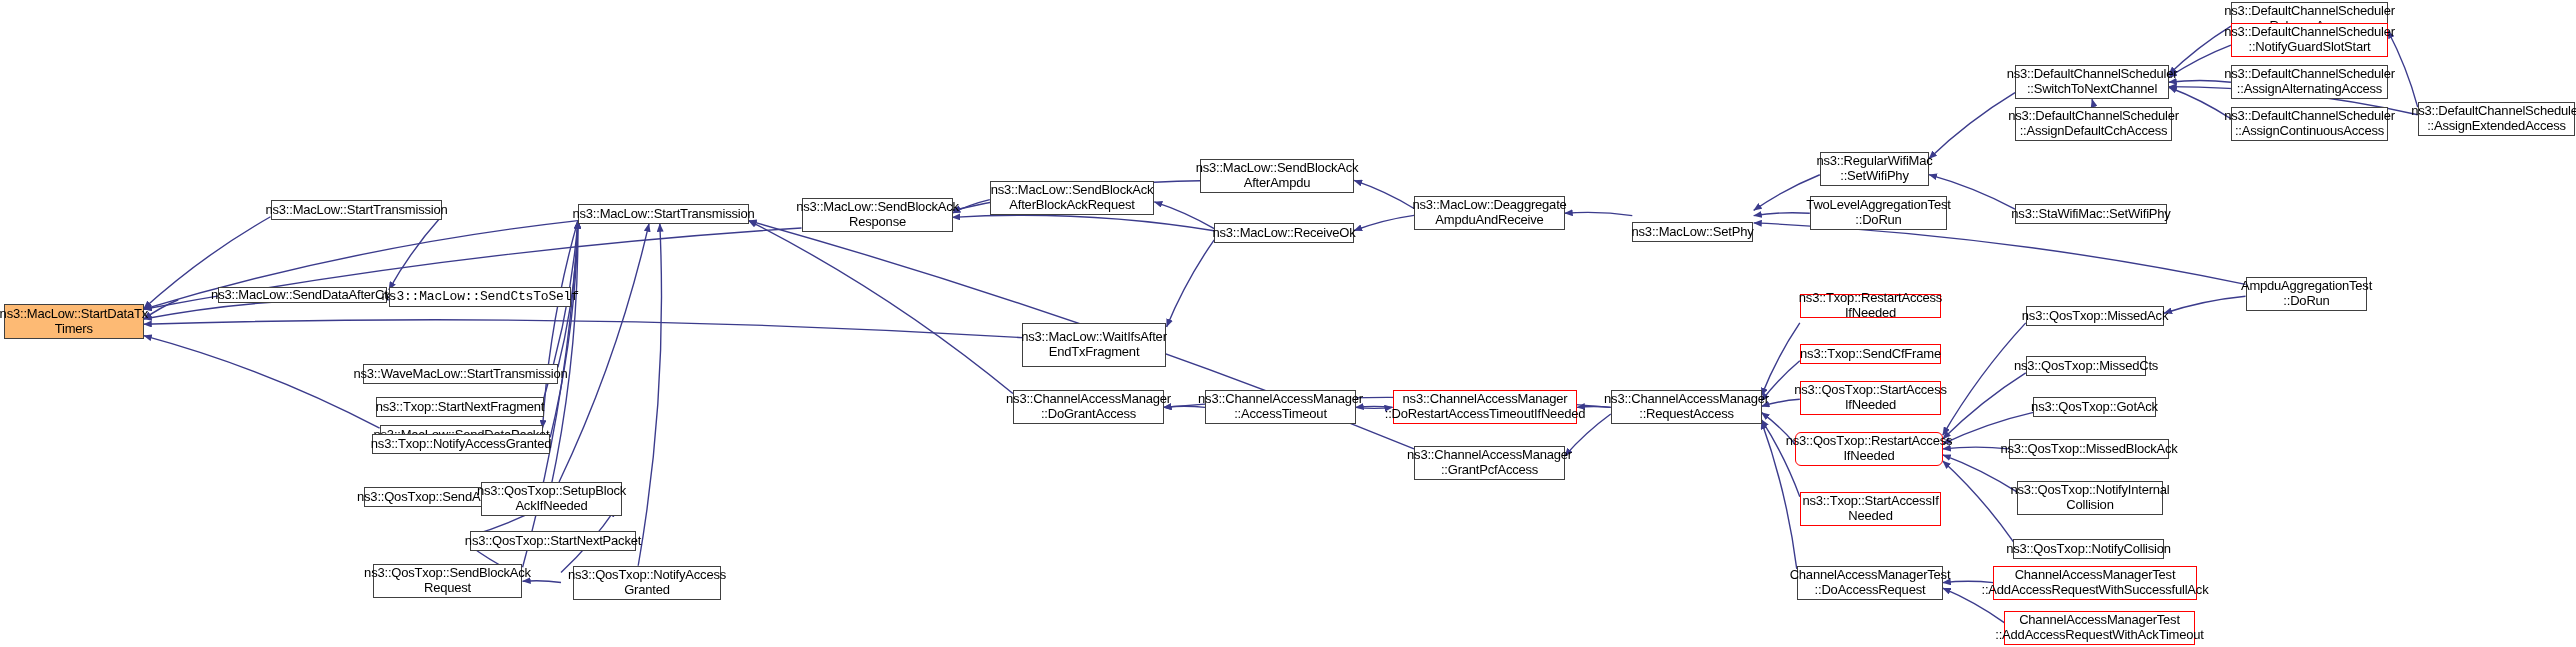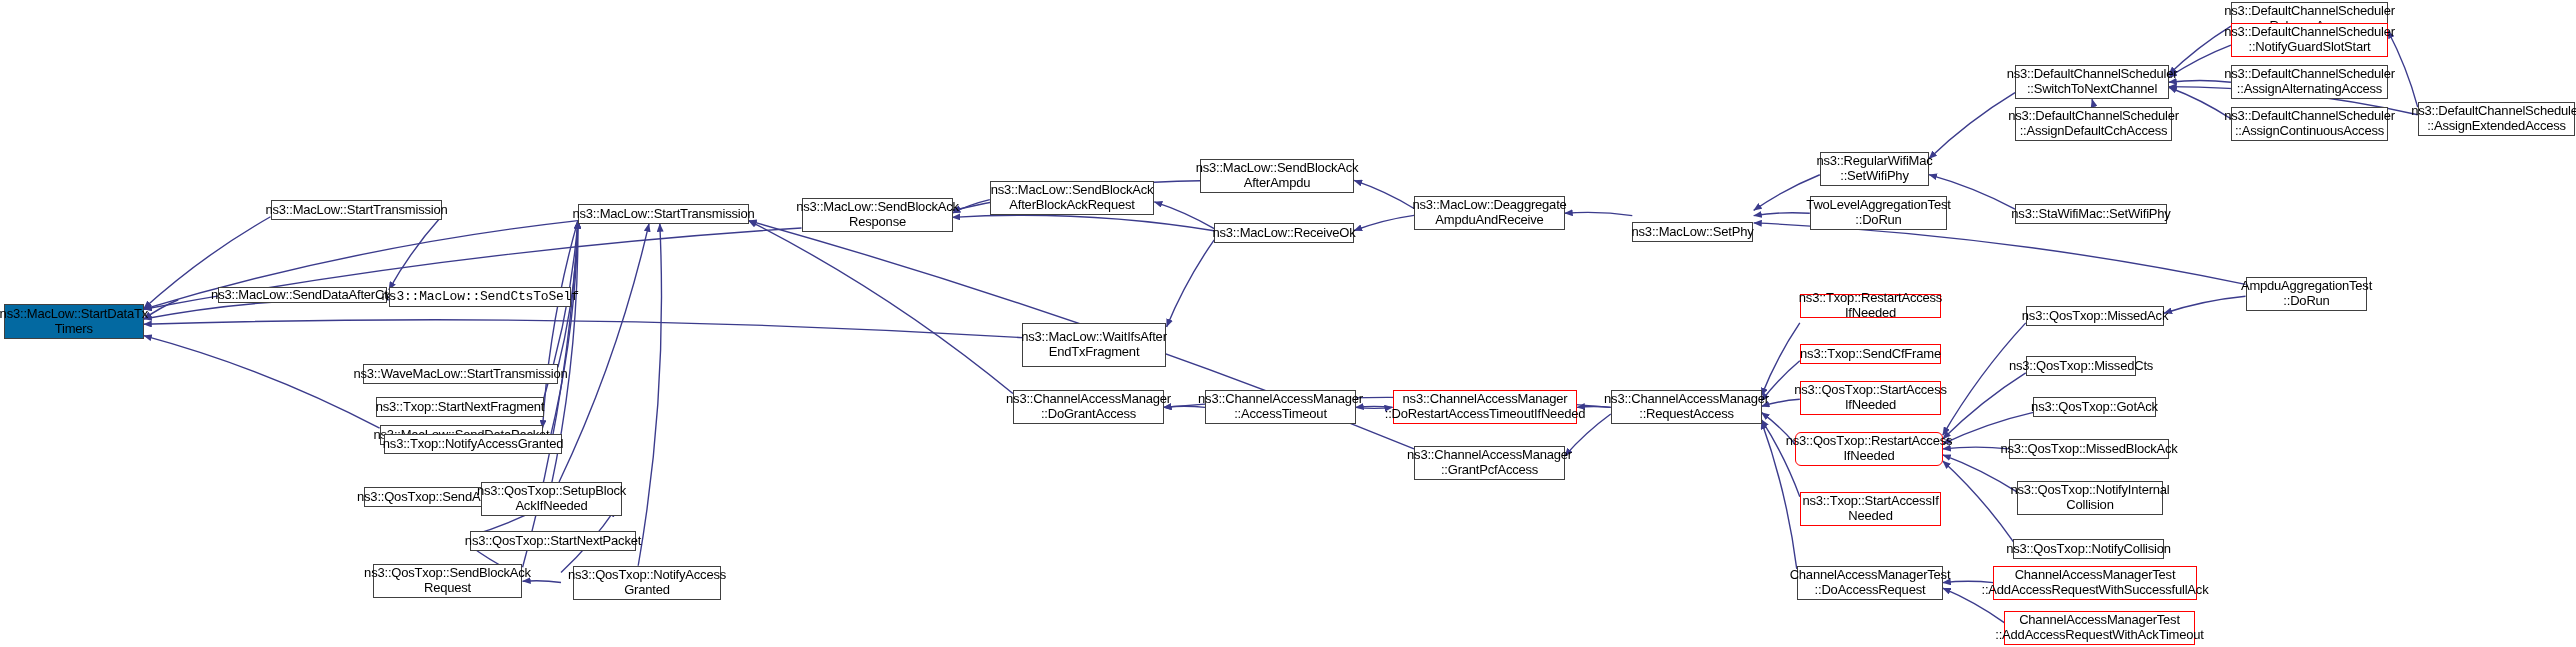--- a/index.html
+++ b/index.html
@@ -24,21 +24,21 @@
     text-align:center;
     font-size:13px;
     line-height:1.12;
     color:#000000;
     letter-spacing:-0.2px;
     white-space:pre-line;
     padding:0.8px 2.3px;
     z-index:3;
   }
   .node.red{border:1.5px solid #ff0000;}
-  .node.root{background:#0369a1;border:1.2px solid #404040;}
+  .node.root{background:#fdba74;border:1.2px solid #404040;}
 </style>
 </head>
 <body>
 
 <div id="canvas">
   <svg id="edges" viewBox="0 0 3352 843" preserveAspectRatio="none">
     <defs>
       <marker id="arw" markerWidth="11" markerHeight="9" refX="10.5" refY="4.5" orient="auto" markerUnits="userSpaceOnUse">
         <path d="M0,0 L11,4.5 L0,9 z" fill="#3b3b8c"></path>
       </marker>
@@ -164,35 +164,35 @@
       <div class="node red" style="left: 1800px; top: 294px; width: 141px; height: 24px;">ns3::Txop::RestartAccess
 IfNeeded</div>
       <div class="node red" style="left: 1800px; top: 344px; width: 141px; height: 20px;">ns3::Txop::SendCfFrame</div>
       <div class="node red" style="left: 1800px; top: 381px; width: 141px; height: 34px;">ns3::QosTxop::StartAccess
 IfNeeded</div>
       <div class="node red" style="left: 1795px; top: 432px; width: 148px; height: 34px; border-radius: 6px;">ns3::QosTxop::RestartAccess
 IfNeeded</div>
       <div class="node red" style="left: 1800px; top: 492px; width: 141px; height: 34px;">ns3::Txop::StartAccessIf
 Needed</div>
       <div class="node" style="left: 2026px; top: 306px; width: 138px; height: 20px;">ns3::QosTxop::MissedAck</div>
-      <div class="node" style="left: 2026px; top: 356px; width: 110px; height: 20px;">ns3::QosTxop::MissedCts</div>
+      <div class="node" style="left: 2026px; top: 356px; width: 120px; height: 20px;">ns3::QosTxop::MissedCts</div>
       <div class="node" style="left: 2033px; top: 397px; width: 123px; height: 20px;">ns3::QosTxop::GotAck</div>
       <div class="node" style="left: 2009px; top: 439px; width: 160px; height: 20px;">ns3::QosTxop::MissedBlockAck</div>
       <div class="node" style="left: 2017px; top: 481px; width: 146px; height: 34px;">ns3::QosTxop::NotifyInternal
 Collision</div>
       <div class="node" style="left: 2013px; top: 539px; width: 151px; height: 20px;">ns3::QosTxop::NotifyCollision</div>
       <div class="node" style="left: 1797px; top: 566px; width: 146px; height: 34px;">ChannelAccessManagerTest
 ::DoAccessRequest</div>
       <div class="node red" style="left: 1993px; top: 566px; width: 204px; height: 34px;">ChannelAccessManagerTest
 ::AddAccessRequestWithSuccessfullAck</div>
       <div class="node red" style="left: 2004px; top: 611px; width: 191px; height: 34px;">ChannelAccessManagerTest
 ::AddAccessRequestWithAckTimeout</div>
       <div class="node" style="left: 363px; top: 364px; width: 195px; height: 20px;">ns3::WaveMacLow::StartTransmission</div>
       <div class="node" style="left: 376px; top: 397px; width: 168px; height: 20px;">ns3::Txop::StartNextFragment</div>
-      <div class="node" style="left: 384px; top: 434px; width: 178px; height: 20px;">ns3::Txop::NotifyAccessGranted</div>
+      <div class="node" style="left: 372px; top: 434px; width: 178px; height: 20px;">ns3::Txop::NotifyAccessGranted</div>
       <div class="node" style="left: 364px; top: 487px; width: 186px; height: 20px;">ns3::QosTxop::SendAddBaRequest</div>
       <div class="node" style="left: 481px; top: 482px; width: 141px; height: 34px;">ns3::QosTxop::SetupBlock
 AckIfNeeded</div>
       <div class="node" style="left: 470px; top: 531px; width: 166px; height: 20px;">ns3::QosTxop::StartNextPacket</div>
       <div class="node" style="left: 373px; top: 564px; width: 149px; height: 34px;">ns3::QosTxop::SendBlockAck
 Request</div>
       <div class="node" style="left: 561px; top: 566px; width: 148px; height: 34px; margin-left: 12px;">ns3::QosTxop::NotifyAccess
 Granted</div>
       <div class="node" style="left: 271px; top: 200px; width: 171px; height: 20px;">ns3::MacLow::StartTransmission</div>
     </div>

